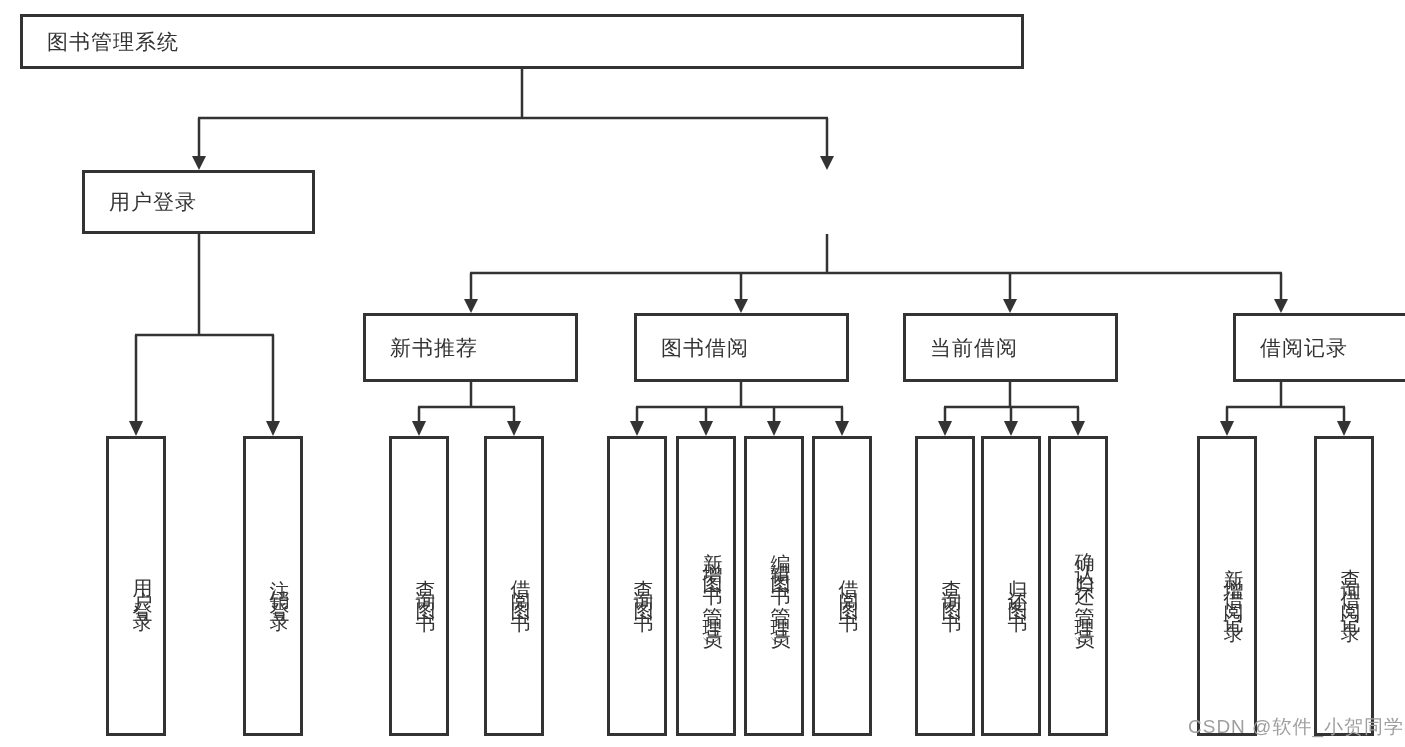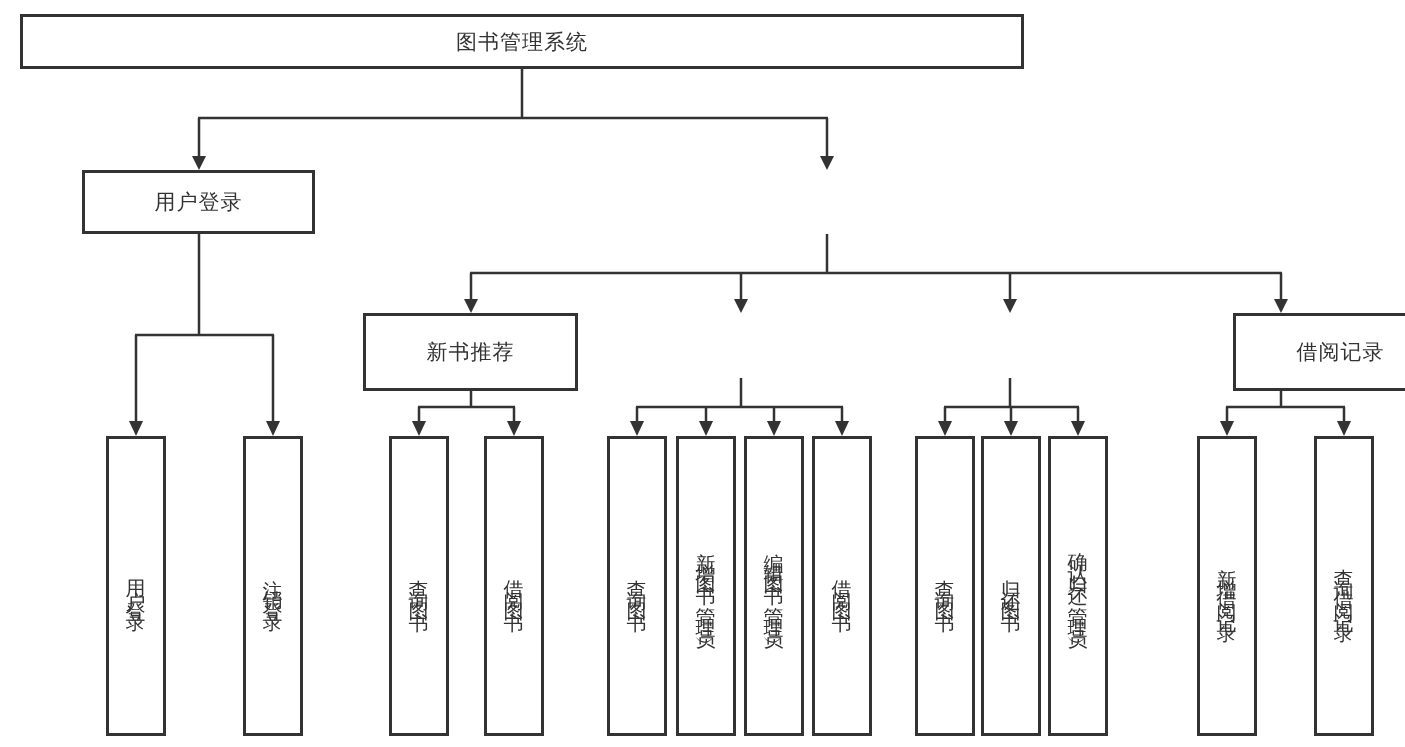--- a/index.html
+++ b/index.html
@@ -16,41 +16,41 @@
     left: 0; top: 0;
     width: 1405px; height: 747px;
   }
   .box {
     position: absolute;
     box-sizing: border-box;
     background: #ffffff;
     border: 3px solid #333333;
     display: flex;
     align-items: center;
-    justify-content: center;
     color: #333333;
+    padding-left: 24px;
   }
   .hlabel {
     font-size: 21px;
     letter-spacing: 1px;
     white-space: nowrap;
   }
   .vlabel {
     writing-mode: vertical-rl;
     text-orientation: mixed;
     font-size: 20px;
     line-height: 1;
     letter-spacing: 11px;
     white-space: nowrap;
   }
   .root-box  { left: 20px;  top: 14px;  width: 1004px; height: 55px; }
   .l2-box    { top: 170px; width: 233px; height: 64px; }
   .l2-a      { left: 82px; }
   .l2-b      { left: 710px; }
-  .l3-box    { top: 313px; width: 215px; height: 78px; }
+  .l3-box    { top: 313px; width: 215px; height: 69px; }
   .l3-a      { left: 363px; }
   .l3-b      { left: 634px; }
   .l3-c      { left: 903px; }
   .l3-d      { left: 1233px; }
   .leaf      { top: 436px; width: 60px; height: 300px; }
   .lf-1  { left: 106px; }
   .lf-2  { left: 243px; }
   .lf-3  { left: 389px; }
   .lf-4  { left: 484px; }
   .lf-5  { left: 607px; }
@@ -115,20 +115,26 @@
     <span class="hlabel">图书管理系统</span>
   </div>
 
   <div class="box l2-box l2-a">
     <span class="hlabel">用户登录</span>
   </div>
 
   <div class="box l3-box l3-a">
     <span class="hlabel">新书推荐</span>
   </div>
+  <div class="box l3-box l3-b">
+    <span class="hlabel">图书借阅</span>
+  </div>
+  <div class="box l3-box l3-c">
+    <span class="hlabel">当前借阅</span>
+  </div>
   <div class="box l3-box l3-d">
     <span class="hlabel">借阅记录</span>
   </div>
 
   <div class="box leaf lf-1">
     <span class="vlabel">用户登录</span>
   </div>
   <div class="box leaf lf-2">
     <span class="vlabel">注销登录</span>
   </div>
@@ -163,14 +169,15 @@
     <span class="vlabel">确认归还（管理员）</span>
   </div>
 
   <div class="box leaf lf-12">
     <span class="vlabel">新增借阅记录</span>
   </div>
   <div class="box leaf lf-13">
     <span class="vlabel">查询借阅记录</span>
   </div>
 
+  <div class="watermark">CSDN @软件_小贺同学</div>
 
 </div>
 
 </body></html>

